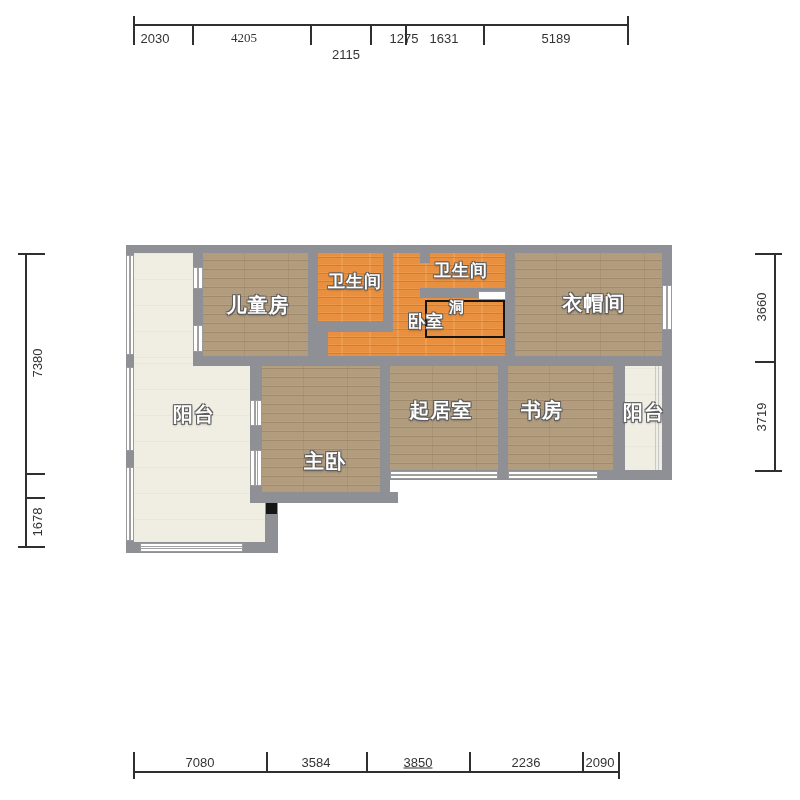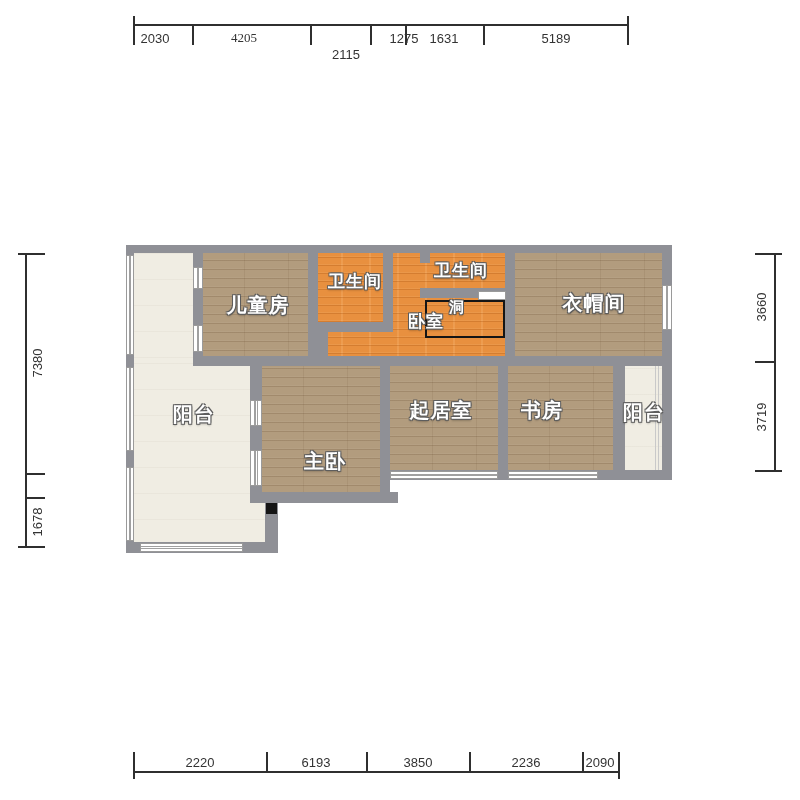--- a/index.html
+++ b/index.html
@@ -116,23 +116,23 @@
   </div>
 
   <div>
     <div class="dim-line" style="left:133px;top:771px;width:487px;height:2px;"></div>
     <div class="tick" style="left:133px;top:752px;width:2px;height:27px;"></div>
     <div class="tick" style="left:266px;top:752px;width:2px;height:21px;"></div>
     <div class="tick" style="left:366px;top:752px;width:2px;height:21px;"></div>
     <div class="tick" style="left:469px;top:752px;width:2px;height:21px;"></div>
     <div class="tick" style="left:582px;top:752px;width:2px;height:21px;"></div>
     <div class="tick" style="left:618px;top:752px;width:2px;height:27px;"></div>
-    <div class="dim-label" style="left:200px;top:762px;">2220</div>
-    <div class="dim-label" style="left:316px;top:762px;">6193</div>
-    <div class="dim-label" style="left:418px;top:762px;">3850</div>
+    <div class="dim-label" style="left:200px;top:762px;">7080</div>
+    <div class="dim-label" style="left:316px;top:762px;">3584</div>
+    <div class="dim-label" style="left:418px;top:762px;text-decoration:underline;">3850</div>
     <div class="dim-label" style="left:526px;top:762px;">2236</div>
     <div class="dim-label" style="left:600px;top:762px;">2090</div>
   </div>
 
   <div>
     <div class="dim-line" style="left:25px;top:253px;width:2px;height:295px;"></div>
     <div class="tick" style="left:18px;top:253px;width:27px;height:2px;"></div>
     <div class="tick" style="left:25px;top:473px;width:20px;height:2px;"></div>
     <div class="tick" style="left:25px;top:497px;width:20px;height:2px;"></div>
     <div class="tick" style="left:18px;top:546px;width:27px;height:2px;"></div>

